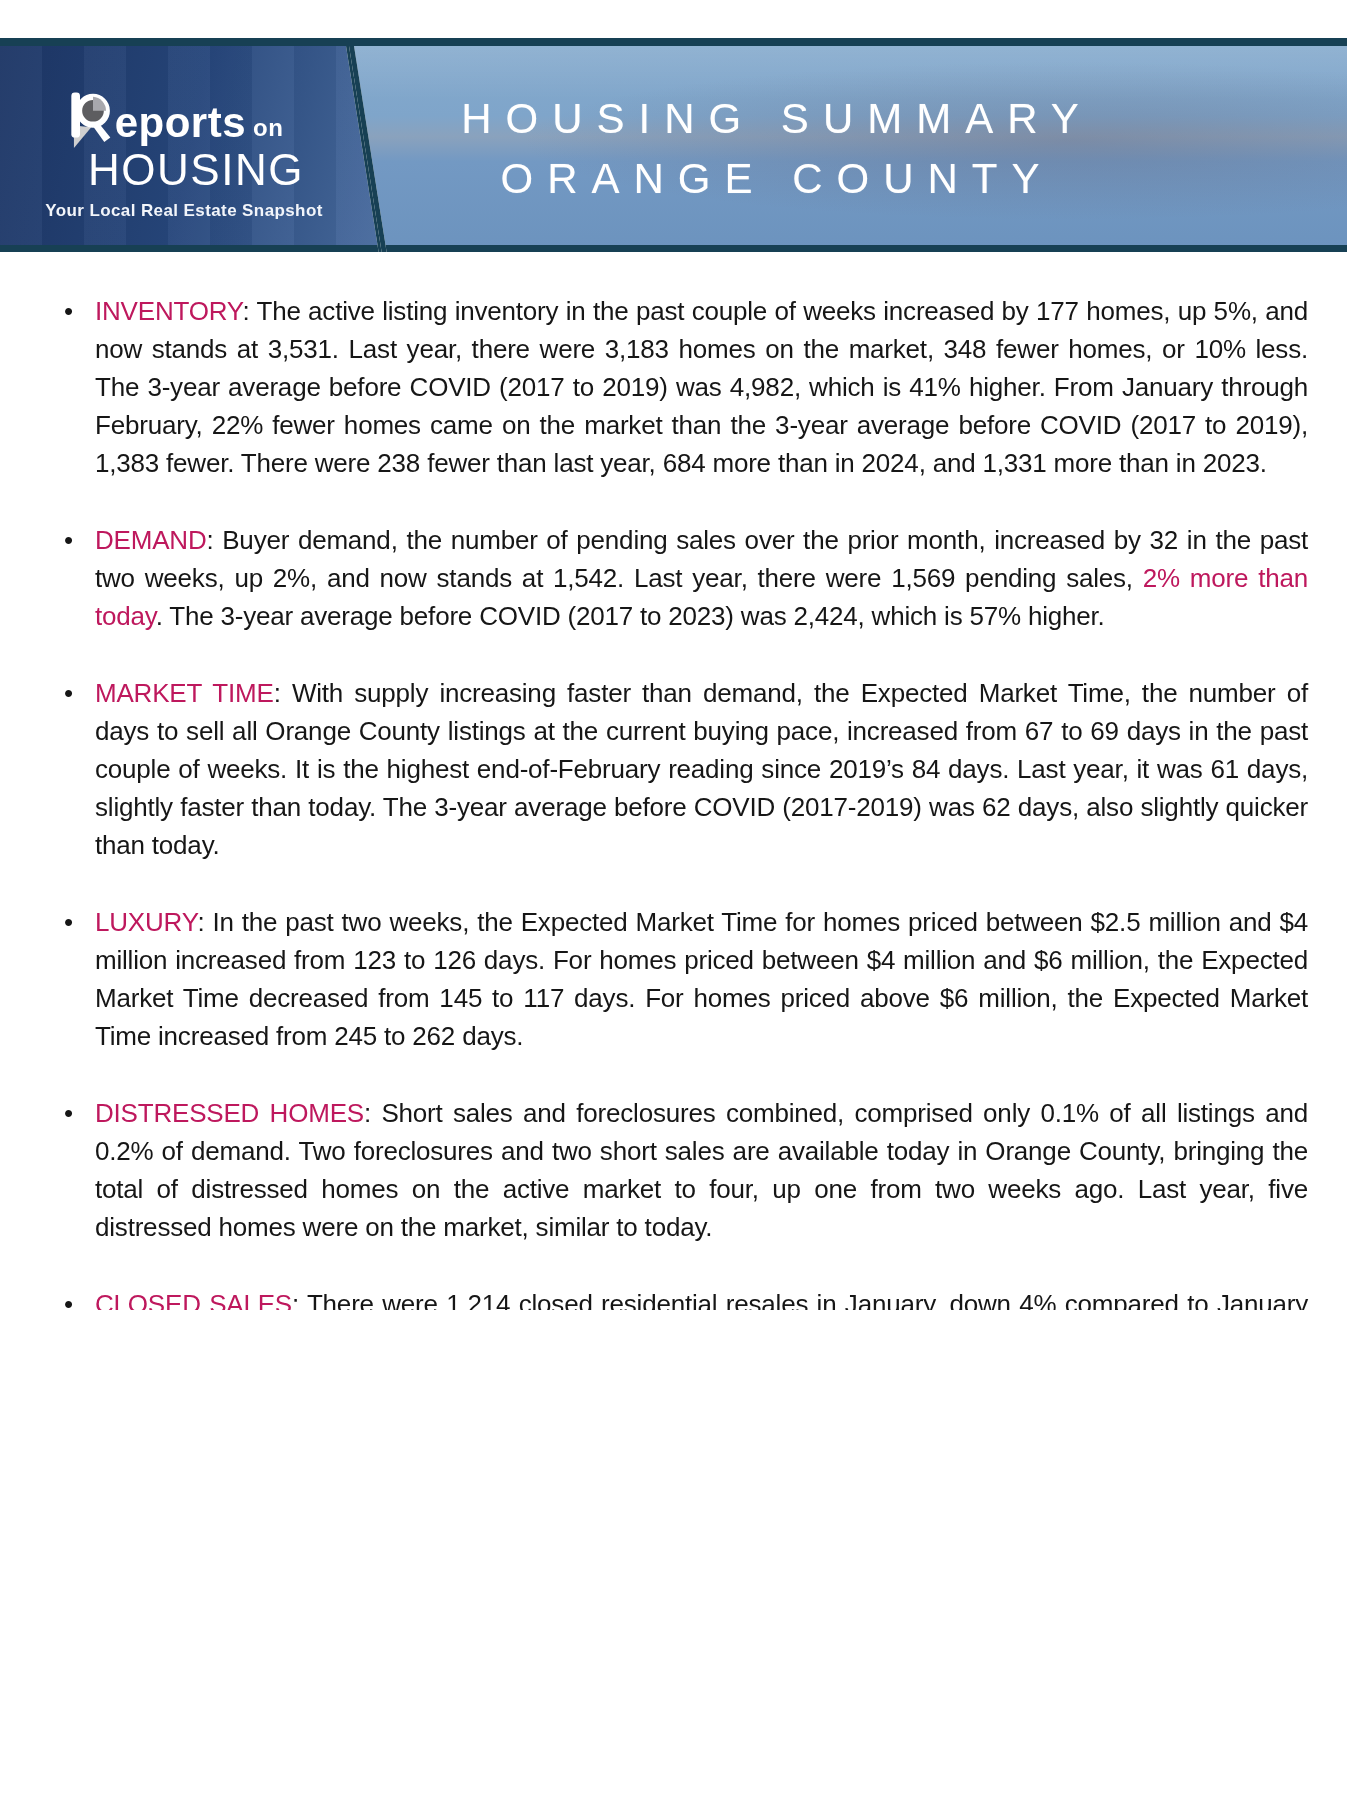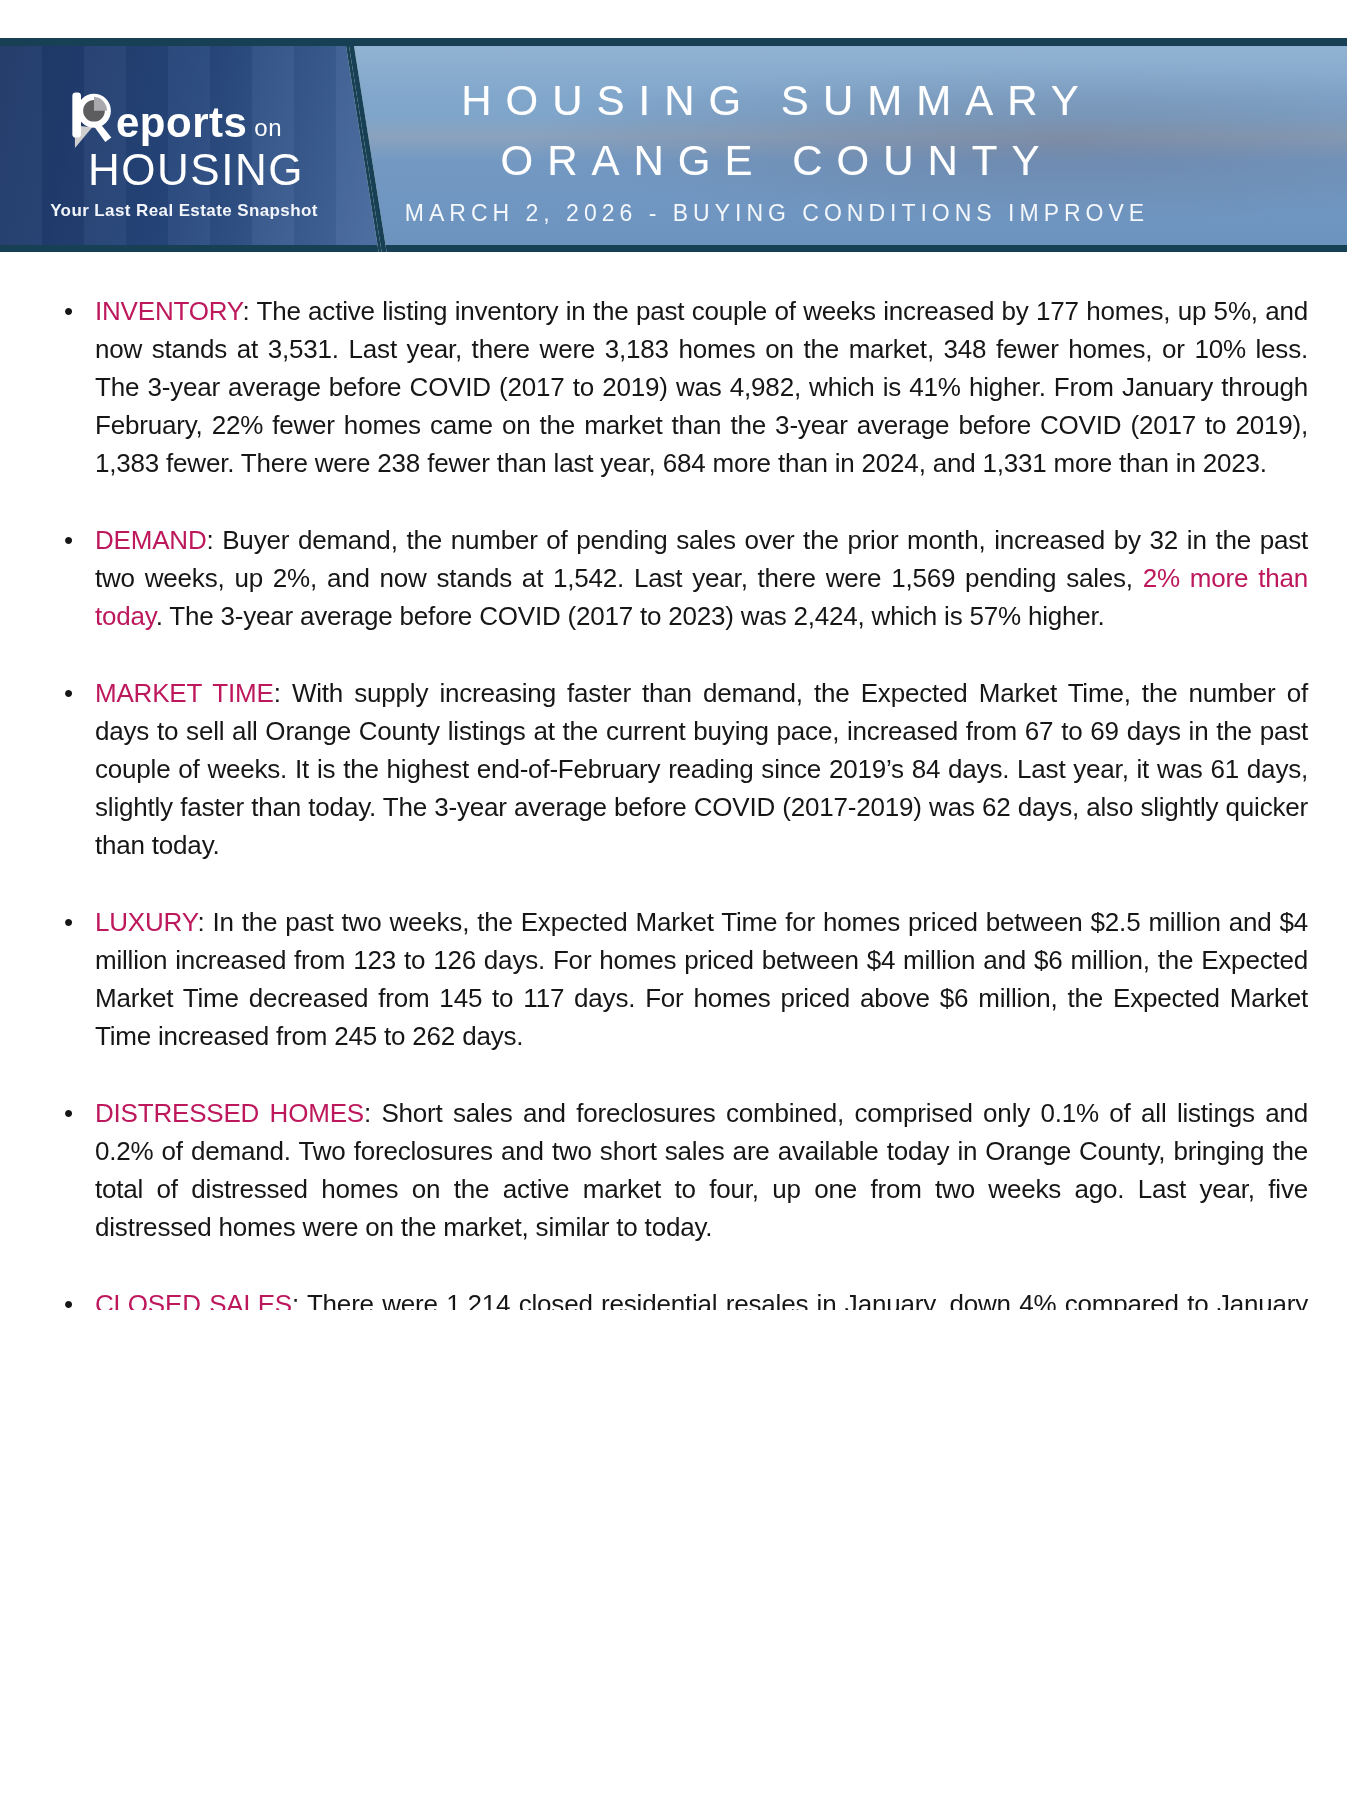--- a/index.html
+++ b/index.html
@@ -62,21 +62,21 @@
     padding-top: 8px;
     color: #ffffff;
   }
   .logo-row1 { display: flex; align-items: flex-end; }
   .logo-mark { width: 52px; height: 72px; margin-right: -4px; }
   .brand-reports {
     font-size: 42px; font-weight: bold; letter-spacing: 0.5px; line-height: 1;
     padding-bottom: 14px;
   }
   .brand-on {
-    font-size: 24px; font-weight: normal; margin-left: 7px; padding-bottom: 16px;
+    font-size: 24px; font-weight: bold; margin-left: 7px; padding-bottom: 16px;
     letter-spacing: 0.5px;
   }
   .brand-housing {
     font-size: 44px; font-weight: normal; letter-spacing: 1.5px; line-height: 1;
     margin-top: -10px; margin-left: 42px;
   }
   .brand-tagline {
     font-size: 17px; font-weight: bold; letter-spacing: 0.4px; margin-top: 9px; margin-left: 18px;
     color: #f2f5fa;
   }
@@ -135,27 +135,26 @@
           <polygon points="8,44 28,46 8,70" fill="#cfcfcf"></polygon>
           <path d="M34 38 L50 58 L43 63 L30 45 Z" fill="#ffffff"></path>
           <rect x="5" y="6" width="10" height="52" rx="4" fill="#ffffff"></rect>
           <circle cx="30" cy="27" r="16" fill="#5d5d60" stroke="#ffffff" stroke-width="7"></circle>
           <path d="M30 27 L30 11 A16 16 0 0 1 45 27 Z" fill="#a8a8ad"></path>
         </svg>
         <span class="brand-reports">eports</span>
         <span class="brand-on">on</span>
       </div>
       <div class="brand-housing">HOUSING</div>
-      <div class="brand-tagline">Your Last Real Estate Snapshot</div>
+      <div class="brand-tagline">Your Local Real Estate Snapshot</div>
     </div>
 
     <div class="hdr-title-block">
       <div class="report-title">HOUSING SUMMARY</div>
       <div class="report-title">ORANGE COUNTY</div>
-      <div class="report-subtitle">MARCH 2, 2026 - BUYING CONDITIONS IMPROVE</div>
     </div>
   </header>
 
   <main class="summary-body">
     <ul class="summary-list">
         <li><span class="dot">•</span><strong>INVENTORY</strong><span>: The active listing inventory in the past couple of weeks increased by 177 homes, up 5%, and now stands at 3,531. Last year, there were 3,183 homes on the market, 348 fewer homes, or 10% less. The 3-year average before COVID (2017 to 2019) was 4,982, which is 41% higher. From January through February, 22% fewer homes came on the market than the 3-year average before COVID (2017 to 2019), 1,383 fewer. There were 238 fewer than last year, 684 more than in 2024, and 1,331 more than in 2023.</span></li>
         <li><span class="dot">•</span><strong>DEMAND</strong><span>: Buyer demand, the number of pending sales over the prior month, increased by 32 in the past two weeks, up 2%, and now stands at 1,542. Last year, there were 1,569 pending sales, </span><strong>2% more than today</strong><span>. The 3-year average before COVID (2017 to 2023) was 2,424, which is 57% higher.</span></li>
         <li><span class="dot">•</span><strong>MARKET TIME</strong><span>: With supply increasing faster than demand, the Expected Market Time, the number of days to sell all Orange County listings at the current buying pace, increased from 67 to 69 days in the past couple of weeks. It is the highest end-of-February reading since 2019’s 84 days. Last year, it was 61 days, slightly faster than today. The 3-year average before COVID (2017-2019) was 62 days, also slightly quicker than today.</span></li>
         <li><span class="dot">•</span><strong>LUXURY</strong><span>: In the past two weeks, the Expected Market Time for homes priced between $2.5 million and $4 million increased from 123 to 126 days. For homes priced between $4 million and $6 million, the Expected Market Time decreased from 145 to 117 days. For homes priced above $6 million, the Expected Market Time increased from 245 to 262 days.</span></li>
         <li><span class="dot">•</span><strong>DISTRESSED HOMES</strong><span>: Short sales and foreclosures combined, comprised only 0.1% of all listings and 0.2% of demand. Two foreclosures and two short sales are available today in Orange County, bringing the total of distressed homes on the active market to four, up one from two weeks ago. Last year, five distressed homes were on the market, similar to today.</span></li>

